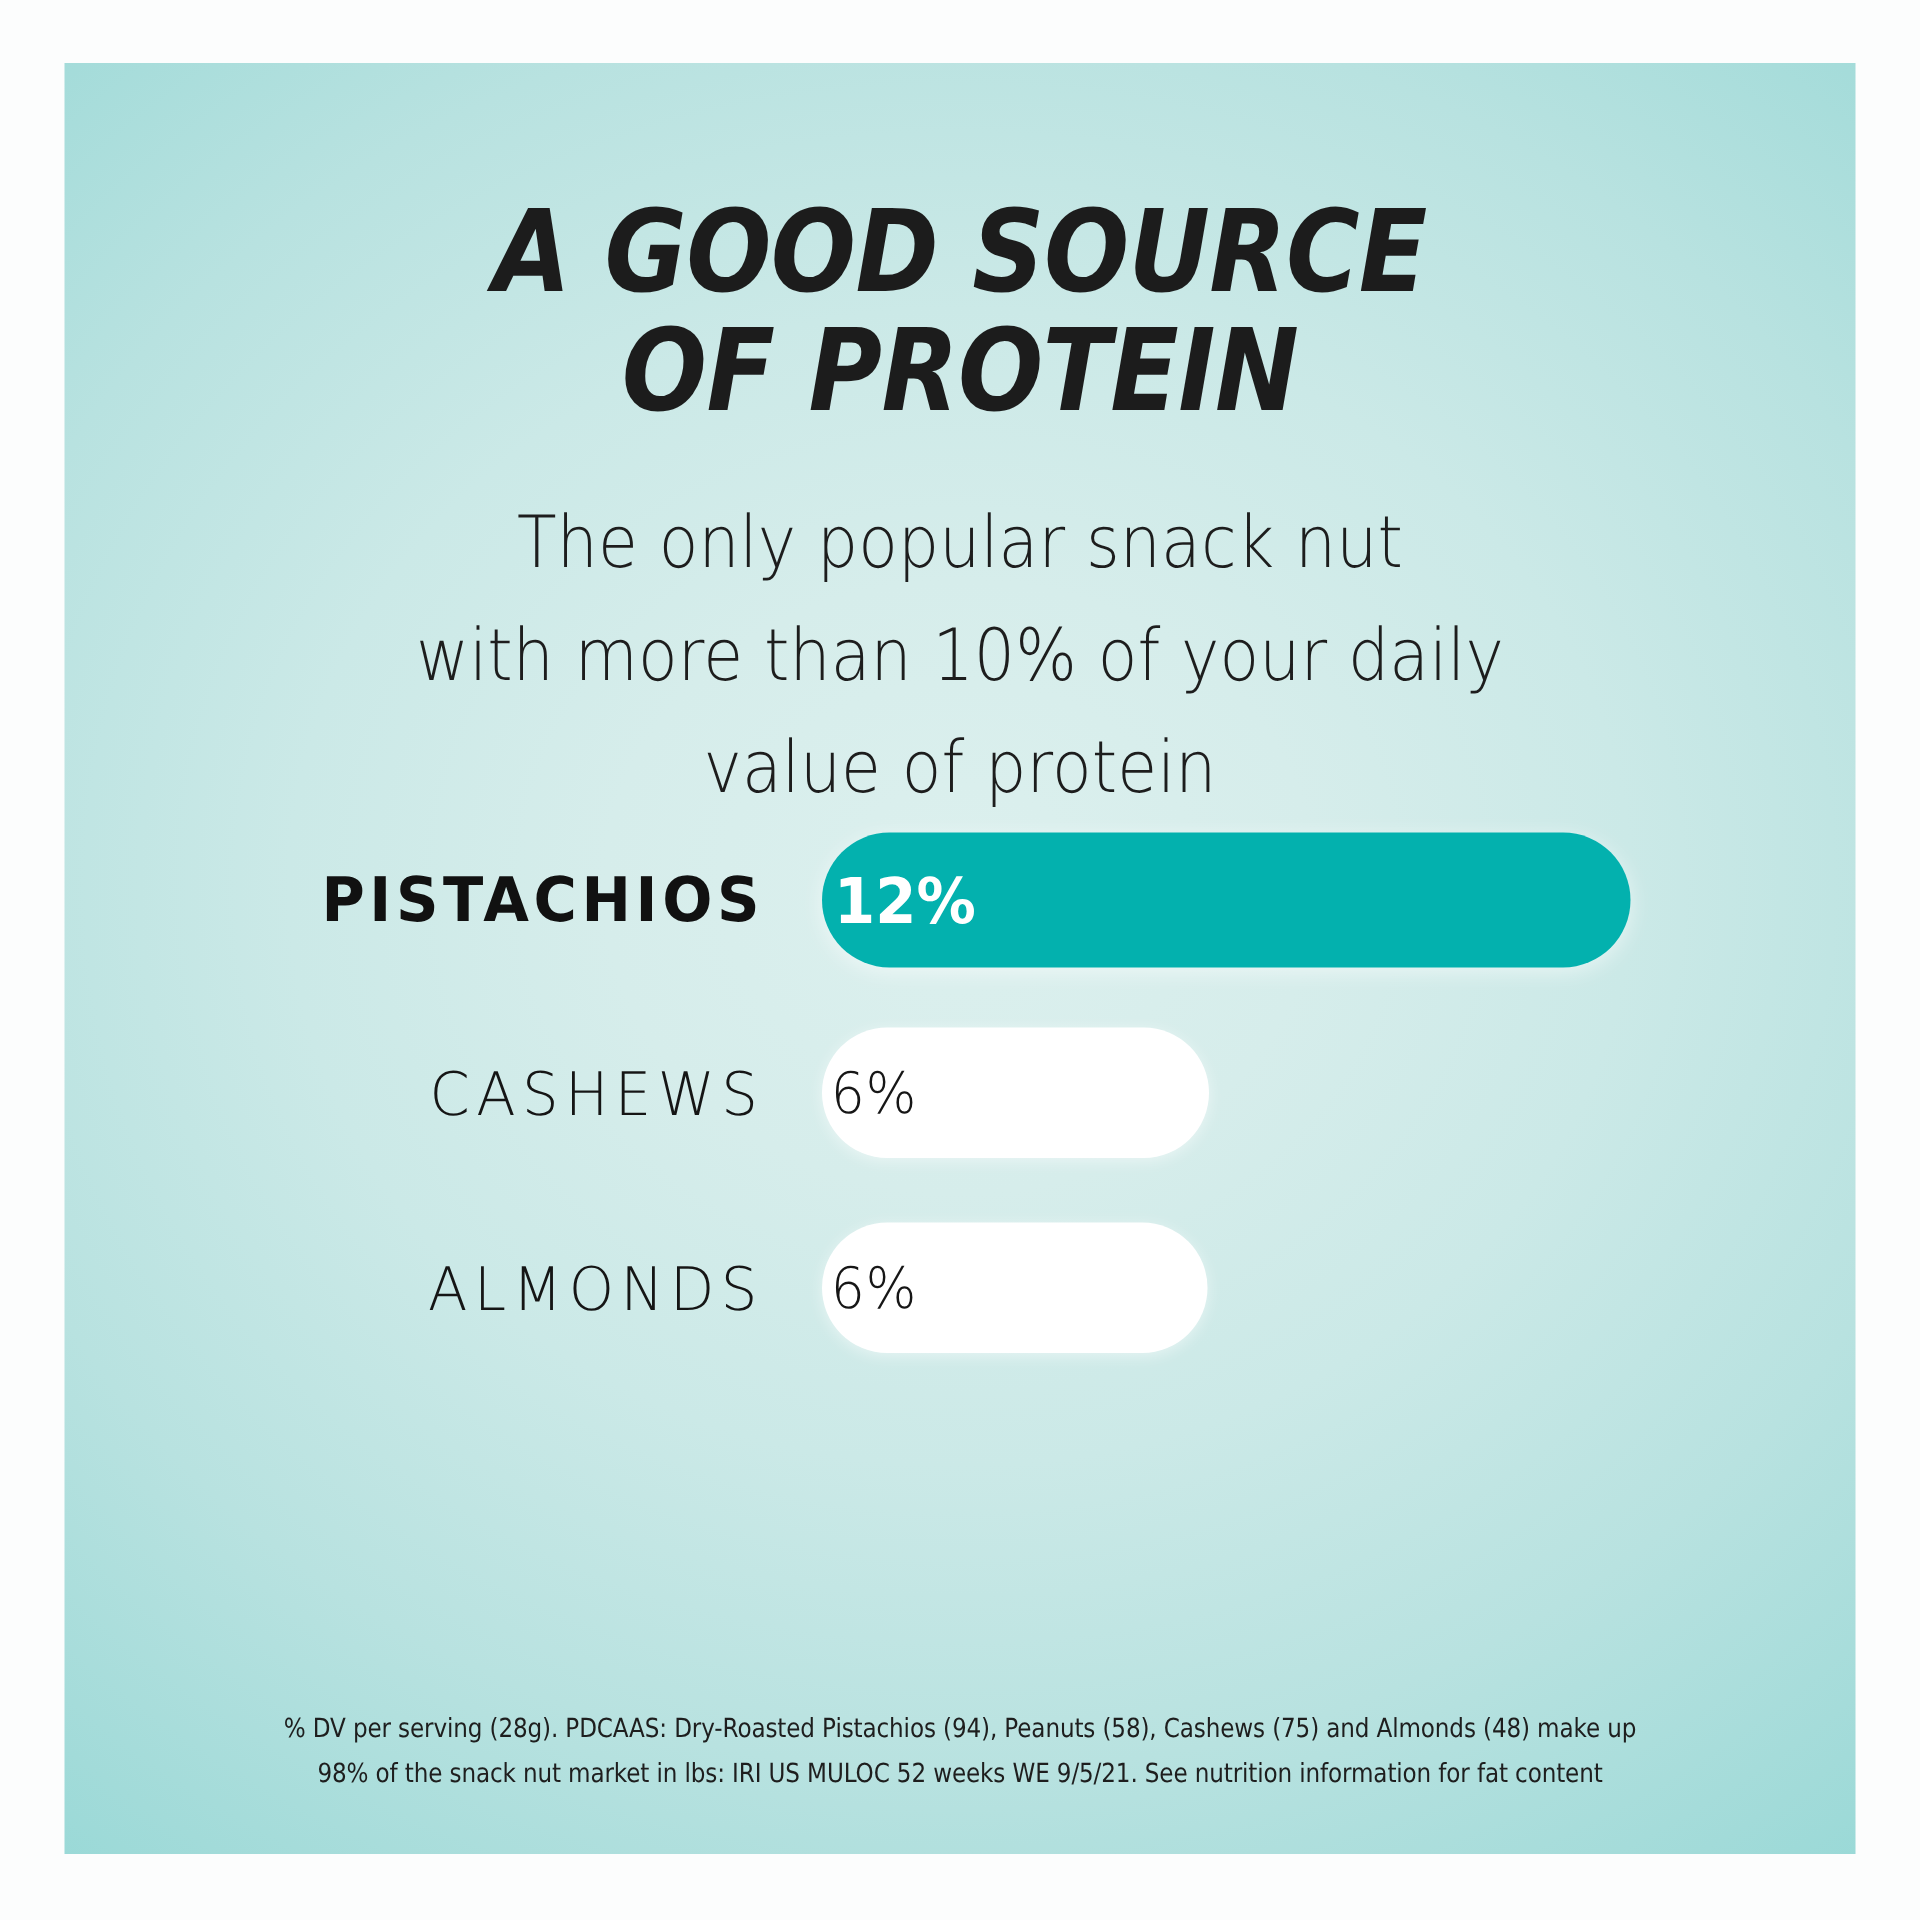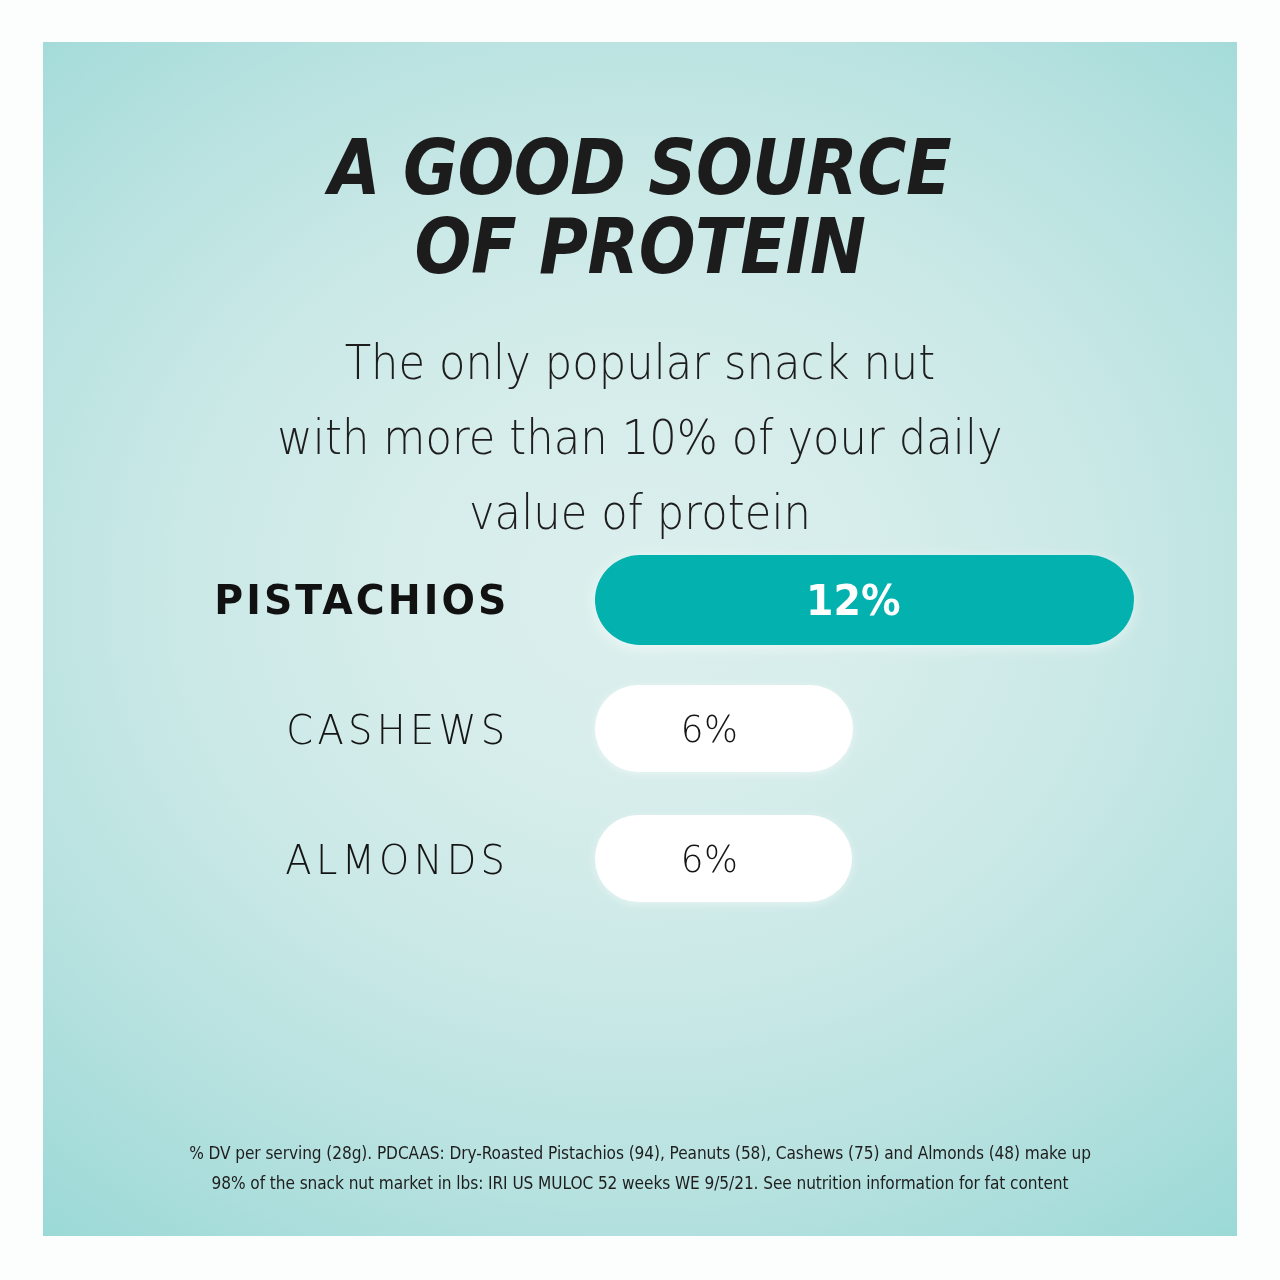--- a/index.html
+++ b/index.html
@@ -84,21 +84,20 @@
   .chart {
     position: absolute;
     left: 0;
     top: 513px;
     width: 100%;
   }
 
   .row {
     position: relative;
     height: 130px;
-    margin-left: 47px;
   }
 
   .row-label {
     position: absolute;
     right: 728px;           
     top: 0;
     height: 90px;
     display: flex;
     align-items: center;
     white-space: nowrap;
@@ -119,21 +118,21 @@
   }
 
   .bar {
     position: absolute;
     left: 505px;            
     top: 0;
     height: 90px;
     border-radius: 46px;
     display: flex;
     align-items: center;
-    justify-content: center;
+    justify-content: flex-start;
   }
 
   .bar.hero {
     background: #03b1ae;
     box-shadow: 0 3px 14px rgba(255,255,255,0.55);
   }
 
   .bar.plain {
     background: #ffffff;
     height: 87px;

